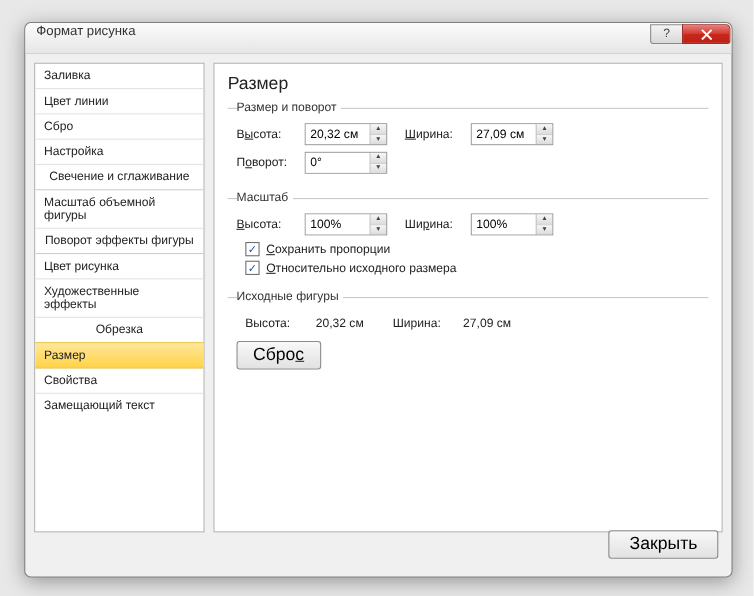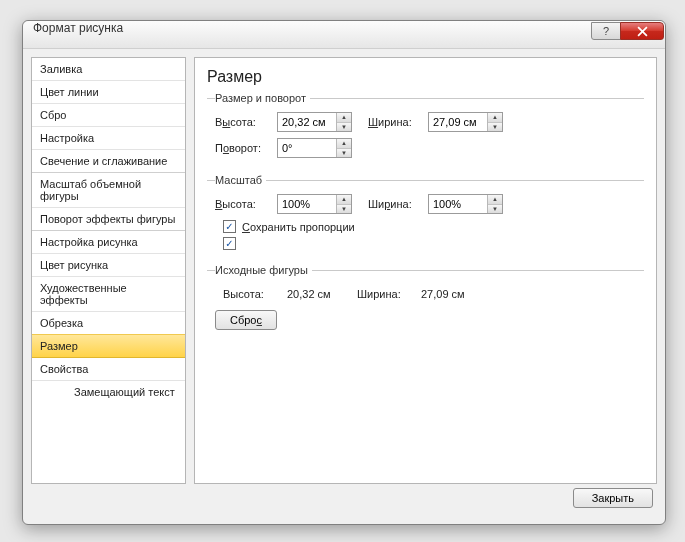--- a/index.html
+++ b/index.html
@@ -57,28 +57,28 @@
   border: 1px solid #b5b5b5;
   background: #fff;
   overflow: hidden;
 }
 .sidebar-item {
   padding: 5px 8px;
   border-bottom: 1px solid #e3e3e3;
   color: #222;
   cursor: default;
 }
-.sidebar-item:last-child { border-bottom: none; margin-left: 34px; }
+.sidebar-item:last-child { border-bottom: none; }
 .sidebar-item.selected {
   background: linear-gradient(to bottom,#ffe79a,#ffd349);
   border-top: 1px solid #f0c94f;
   border-bottom: 1px solid #e0b62e;
   margin-top: -1px;
 }
-.sidebar .group-sep { border-bottom: 1px solid #cfcfcf; }
+.sidebar .group-sep { border-bottom: 1px solid #cfcfcf; text-align: center; }
 .content {
   flex: 1;
   margin-left: 8px;
   border: 1px solid #b5b5b5;
   background: #fff;
   padding: 10px 12px;
   color: #222;
 }
 .content h1 { font-size: 16px; font-weight: normal; margin-bottom: 6px; }
 fieldset {
@@ -120,21 +120,21 @@
   display: inline-flex; align-items: center; justify-content: center;
   font-size: 10px; color: #1955a5;
 }
 .static-row { display: flex; gap: 8px; margin: 4px 0 10px 8px; }
 .static-row .slbl { width: 56px; }
 .static-row .sval { width: 62px; }
 .btn {
   border: 1px solid #8a8a8a;
   background: linear-gradient(to bottom,#f8f8f8,#e2e2e2);
   padding: 3px 14px;
-  font-family: inherit; font-size: 11px;
+  font-family: inherit; font-size: 16px;
   border-radius: 3px;
 }
 .footer {
   position: absolute;
   right: 12px; bottom: 16px;
 }
 .footer .btn { padding: 3px 18px; }
 </style>
 </head>
 <body>
@@ -156,21 +156,20 @@
 
   <div class="body">
     <div class="sidebar">
       <div class="sidebar-item"><span>Заливка</span></div>
       <div class="sidebar-item"><span>Цвет линии</span></div>
       <div class="sidebar-item"><span>Сбро</span></div>
       <div class="sidebar-item"><span>Настройка</span></div>
       <div class="sidebar-item group-sep"><span>Свечение и сглаживание</span></div>
       <div class="sidebar-item"><span>Масштаб объемной фигуры</span></div>
       <div class="sidebar-item group-sep"><span>Поворот эффекты фигуры</span></div>
-      <div class="sidebar-item"><span>Настройка рисунка</span></div>
       <div class="sidebar-item"><span>Цвет рисунка</span></div>
       <div class="sidebar-item"><span>Художественные эффекты</span></div>
       <div class="sidebar-item group-sep"><span>Обрезка</span></div>
       <div class="sidebar-item selected"><span>Размер</span></div>
       <div class="sidebar-item"><span>Свойства</span></div>
       <div class="sidebar-item"><span>Замещающий текст</span></div>
     </div>
 
     <div class="content">
       <h1>Размер</h1>
@@ -226,20 +225,21 @@
                 <span class="spin-btn">▼</span>
               </span>
           </span>
         </div>
         <div class="chk-row">
           <span class="chk">✓</span>
           <span><span class="und">С</span>охранить пропорции</span>
         </div>
         <div class="chk-row">
           <span class="chk">✓</span>
+          <span><span class="und">О</span>тносительно исходного размера</span>
         </div>
       </fieldset>
 
       <fieldset>
         <legend>Исходные фигуры</legend>
         <div class="static-row">
           <span class="slbl">Высота:</span>
           <span class="sval">20,32 см</span>
           <span class="slbl">Ширина:</span>
           <span class="sval">27,09 см</span>

